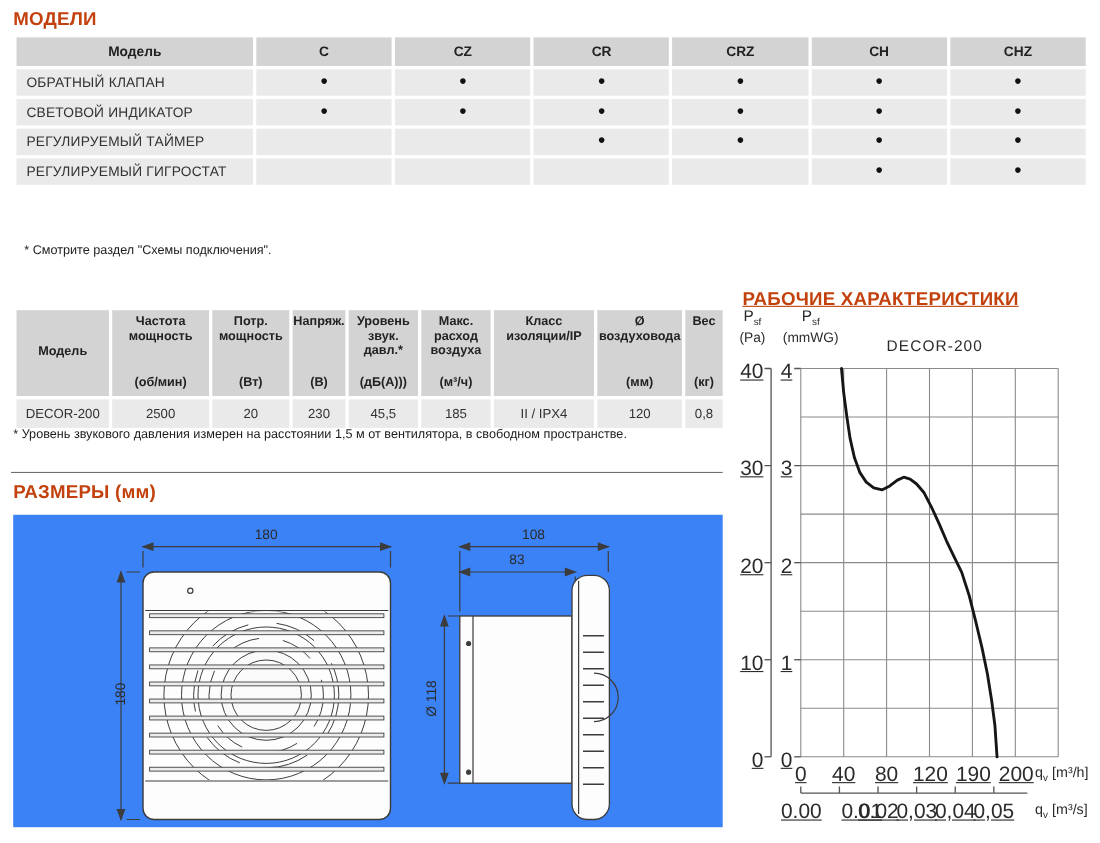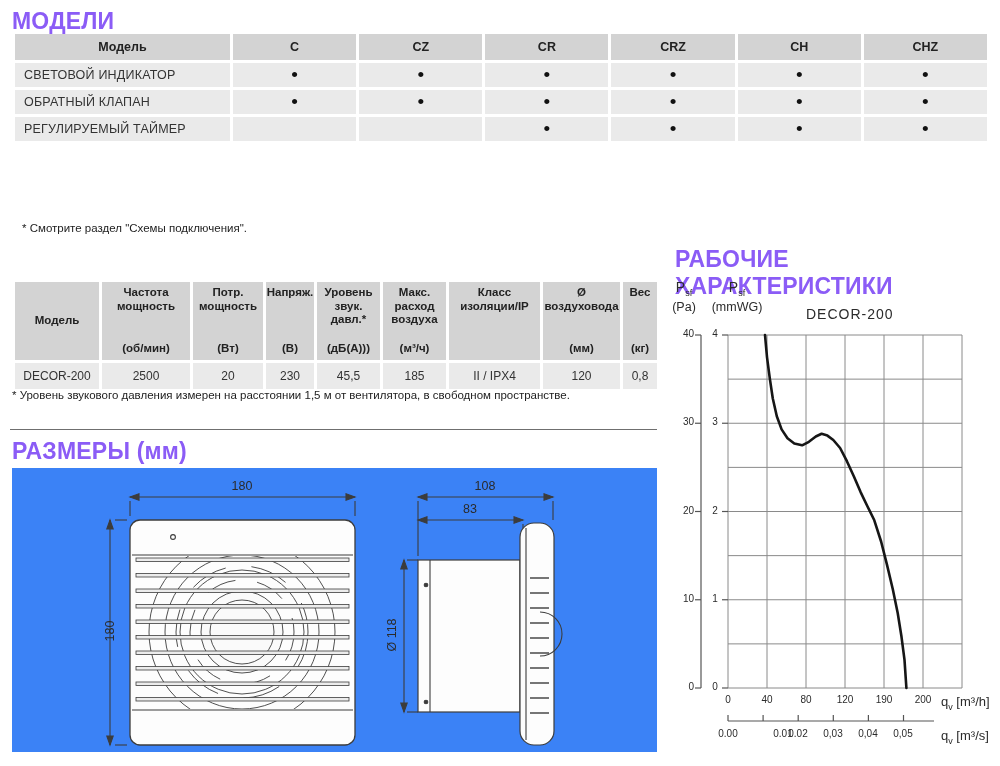--- a/index.html
+++ b/index.html
@@ -1,19 +1,19 @@
 <!DOCTYPE html>
 <html><head>
 <meta charset="utf-8">
 <style>
   html,body{margin:0;padding:0;background:#fff;}
   .canvas{position:relative;width:1000px;height:766px;background:#fff;overflow:hidden;
           font-family:"Liberation Sans",sans-serif;color:#1c1c1c;}
   .abs{position:absolute;}
-  h2.sec{margin:0;font-size:23px;font-weight:bold;color:#8b5cf6;letter-spacing:.2px;}
+  h2.sec{margin:0;font-size:17px;font-weight:bold;color:#c2410c;letter-spacing:.2px;}
   .footnote{font-size:11.5px;color:#1c1c1c;}
 
   
   table.grid{border-collapse:separate;border-spacing:3px;table-layout:fixed;}
   table.grid th{background:#d3d3d3;font-weight:bold;font-size:12.5px;color:#222;}
   table.grid td{background:#eaeaea;font-size:12.5px;color:#333;text-align:center;vertical-align:middle;}
   
   #models-table{width:978px;}
   #models-table th{height:24px;}
   #models-table td{height:22px;}
@@ -29,21 +29,21 @@
 
   .divider{height:1px;background:#6f6f6f;}
 
   
   #dims-box{left:12px;top:468px;width:645px;height:284px;background:#3b82f6;}
   .dimlabel{position:absolute;font-size:12.5px;color:#2b2b2b;text-align:center;}
   .rot{transform:rotate(-90deg);}
 
   
   #chart{left:660px;top:278px;width:340px;height:488px;}
-  #chart .tick{position:absolute;font-size:10px;color:#2b2b2b;}
+  #chart .tick{position:absolute;font-size:19px;color:#2b2b2b;text-decoration:underline;}
   #chart .r{text-align:right;}
   #chart .c{text-align:center;}
   .chart-title{position:absolute;font-size:14px;letter-spacing:1px;color:#2b2b2b;}
   .axis-head{position:absolute;font-size:14px;color:#2b2b2b;line-height:1.1;text-align:center;}
   .axis-head sub{font-size:9px;}
   .axis-head .u{font-size:12.5px;}
   .qlabel{position:absolute;font-size:13px;color:#2b2b2b;}
   .qlabel sub{font-size:9px;}
   svg{display:block;}
 </style>
@@ -68,43 +68,52 @@
         <tr>
       <th>Модель</th>
       <th>C</th>
       <th>CZ</th>
       <th>CR</th>
       <th>CRZ</th>
       <th>CH</th>
       <th>CHZ</th>
     </tr>
     <tr>
+      <td class="lbl">ОБРАТНЫЙ КЛАПАН</td>
+      <td class="c-dot">•</td>
+      <td class="c-dot">•</td>
+      <td class="c-dot">•</td>
+      <td class="c-dot">•</td>
+      <td class="c-dot">•</td>
+      <td class="c-dot">•</td>
+    </tr>
+    <tr>
       <td class="lbl">СВЕТОВОЙ ИНДИКАТОР</td>
       <td class="c-dot">•</td>
       <td class="c-dot">•</td>
       <td class="c-dot">•</td>
       <td class="c-dot">•</td>
       <td class="c-dot">•</td>
       <td class="c-dot">•</td>
     </tr>
     <tr>
-      <td class="lbl">ОБРАТНЫЙ КЛАПАН</td>
-      <td class="c-dot">•</td>
-      <td class="c-dot">•</td>
-      <td class="c-dot">•</td>
-      <td class="c-dot">•</td>
-      <td class="c-dot">•</td>
-      <td class="c-dot">•</td>
-    </tr>
-    <tr>
       <td class="lbl">РЕГУЛИРУЕМЫЙ ТАЙМЕР</td>
       <td class="c-dot"></td>
       <td class="c-dot"></td>
       <td class="c-dot">•</td>
       <td class="c-dot">•</td>
+      <td class="c-dot">•</td>
+      <td class="c-dot">•</td>
+    </tr>
+    <tr>
+      <td class="lbl">РЕГУЛИРУЕМЫЙ ГИГРОСТАТ</td>
+      <td class="c-dot"></td>
+      <td class="c-dot"></td>
+      <td class="c-dot"></td>
+      <td class="c-dot"></td>
       <td class="c-dot">•</td>
       <td class="c-dot">•</td>
     </tr>
   </tbody>
     </table>
 
   <div class="footnote abs" style="left:22px;top:222px;">* Смотрите раздел "Схемы подключения".</div>
 
 
   <table class="grid abs" id="tech-table" style="left:12px;top:279px;">
@@ -281,21 +290,21 @@
         </g>
       </g>
     </svg>
     <div class="dimlabel" style="left:210px;top:11px;width:40px;">180</div>
     <div class="dimlabel rot" style="left:78px;top:156px;width:40px;">180</div>
     <div class="dimlabel" style="left:453px;top:11px;width:40px;">108</div>
     <div class="dimlabel" style="left:438px;top:34px;width:40px;">83</div>
     <div class="dimlabel rot" style="left:352px;top:160px;width:56px;">Ø 118</div>
   </div>
 
-  <h2 class="sec abs" style="left:675px;top:246px;">РАБОЧИЕ ХАРАКТЕРИСТИКИ</h2>
+  <h2 class="sec abs" style="left:675px;top:262px;text-decoration:underline;">РАБОЧИЕ ХАРАКТЕРИСТИКИ</h2>
 
   <div class="abs" id="chart">
     <svg id="chart-svg" width="340" height="488" viewBox="0 0 340 488" style="position:absolute;left:0;top:0;">
         <line x1="68" y1="57" x2="68" y2="410" stroke="#8a8a8a" stroke-width="1"></line>
         <line x1="107" y1="57" x2="107" y2="410" stroke="#8a8a8a" stroke-width="1"></line>
         <line x1="146" y1="57" x2="146" y2="410" stroke="#8a8a8a" stroke-width="1"></line>
         <line x1="185" y1="57" x2="185" y2="410" stroke="#8a8a8a" stroke-width="1"></line>
         <line x1="224" y1="57" x2="224" y2="410" stroke="#8a8a8a" stroke-width="1"></line>
         <line x1="263" y1="57" x2="263" y2="410" stroke="#8a8a8a" stroke-width="1"></line>
         <line x1="302" y1="57" x2="302" y2="410" stroke="#8a8a8a" stroke-width="1"></line>

